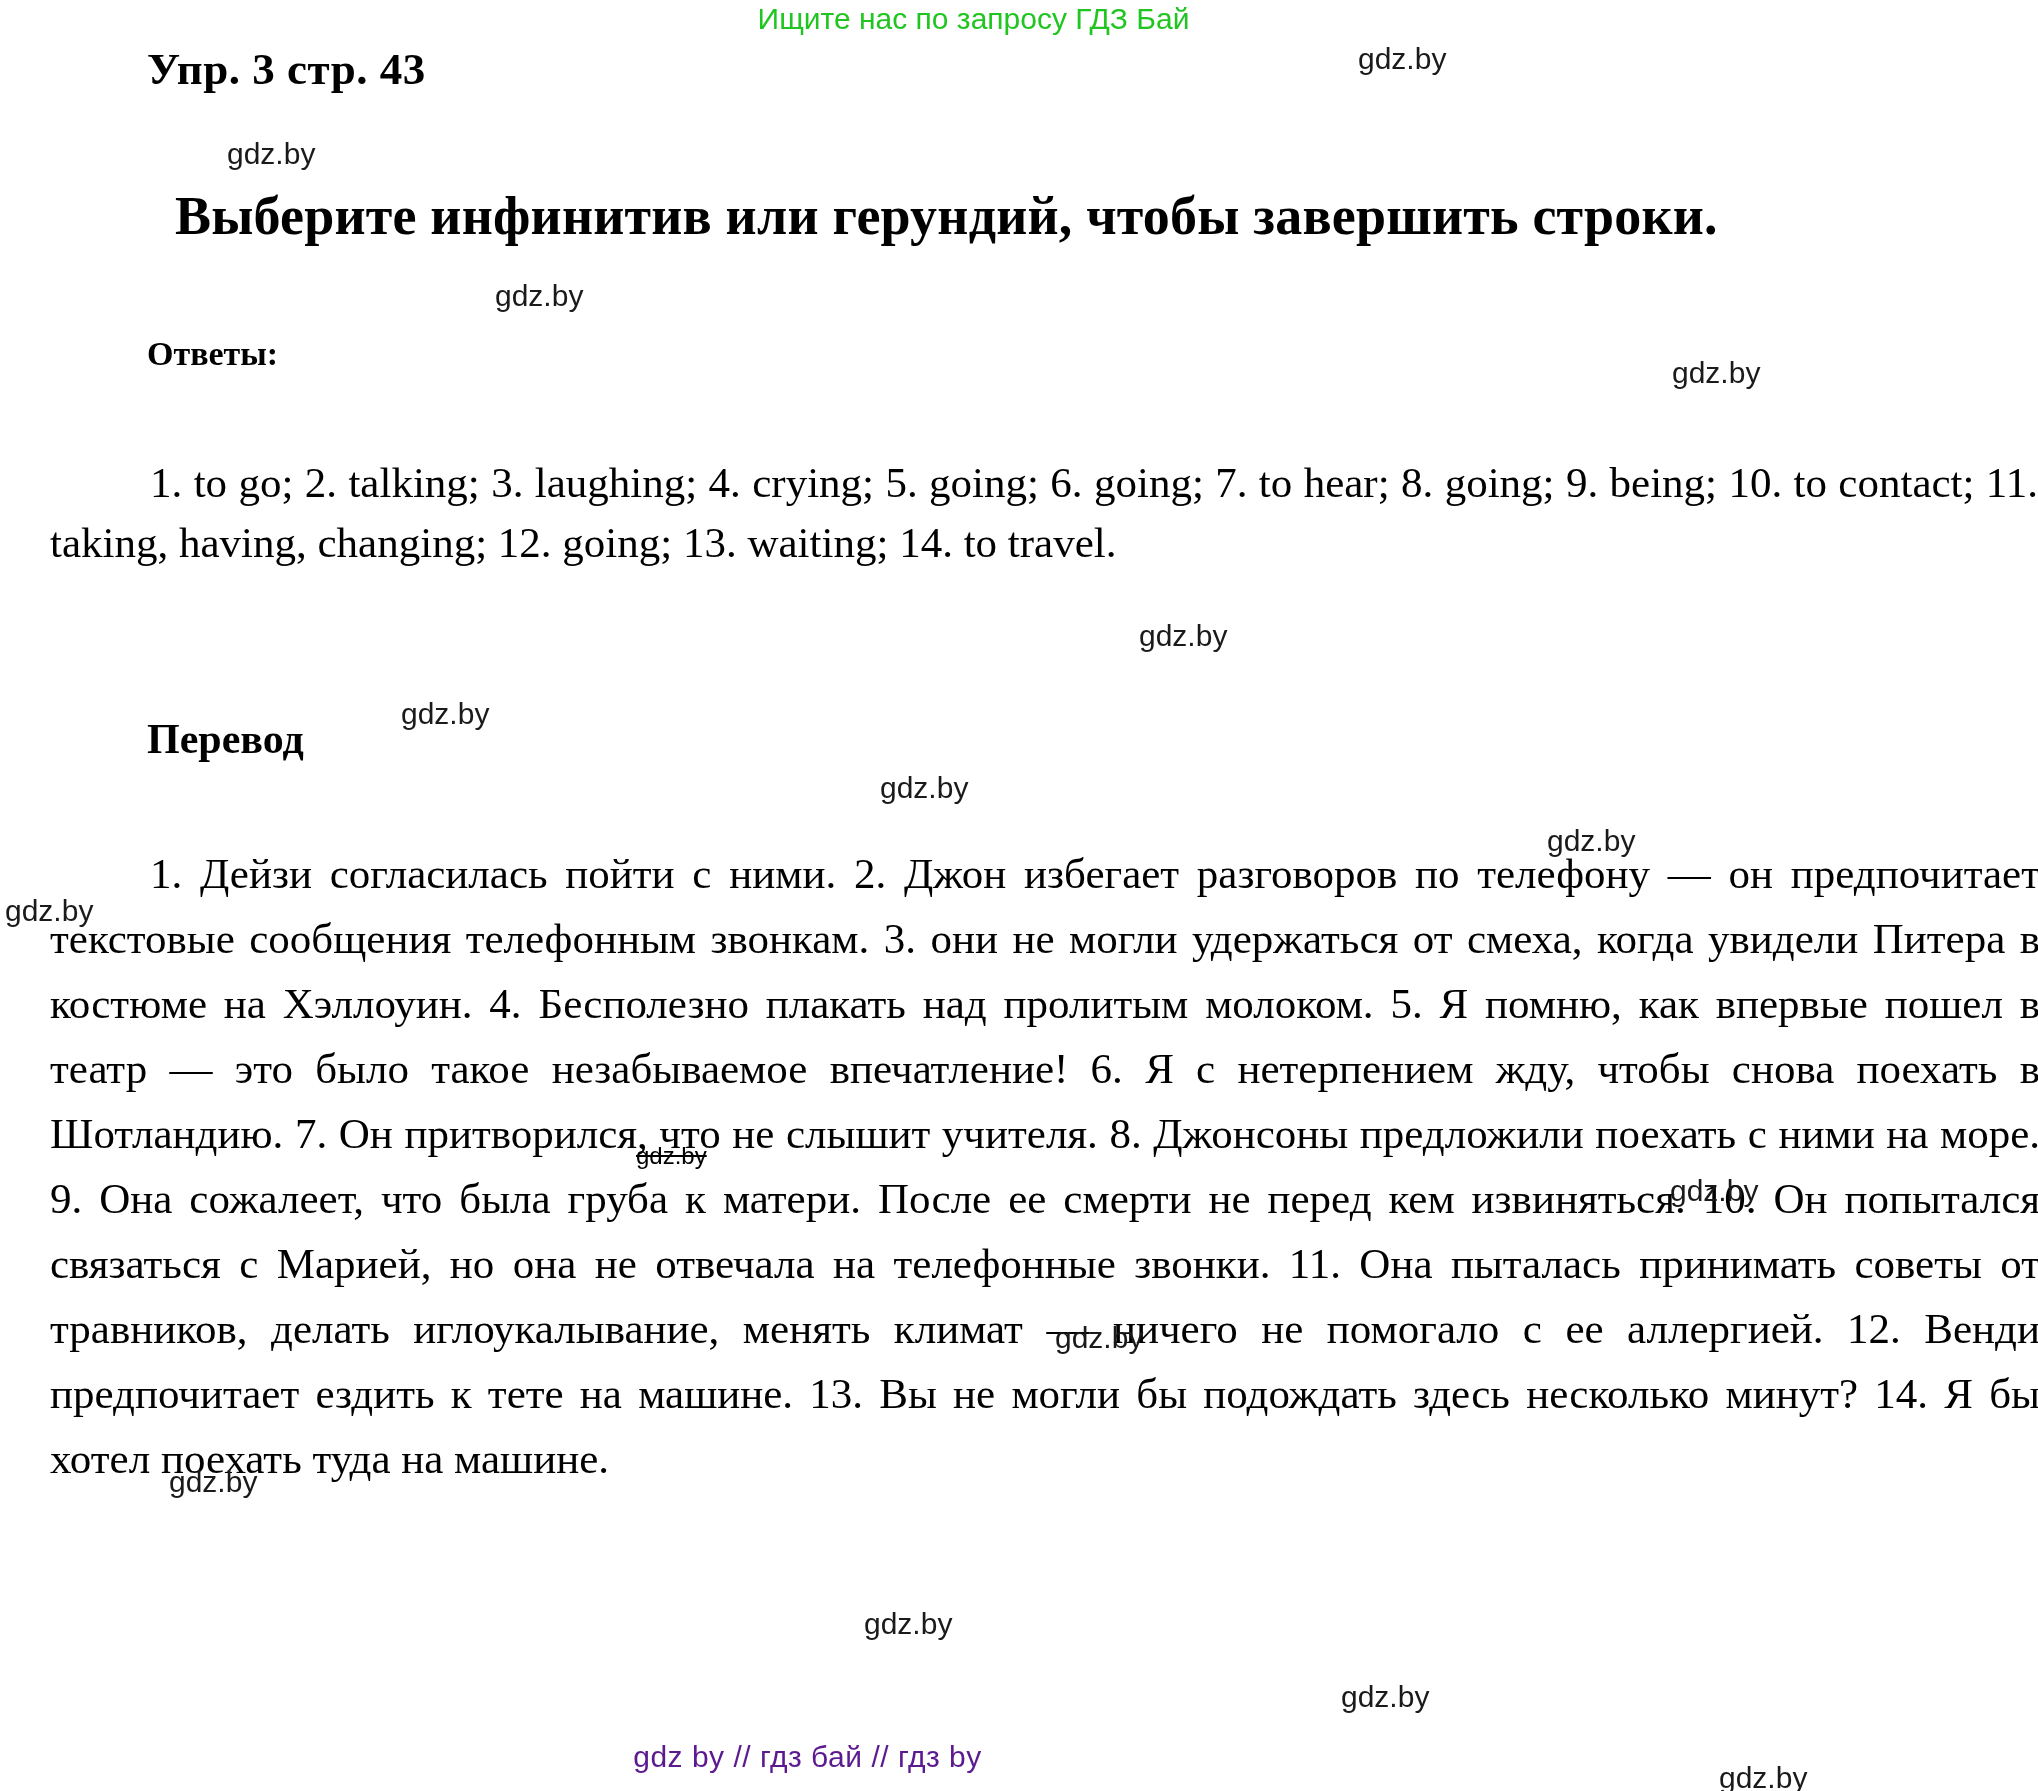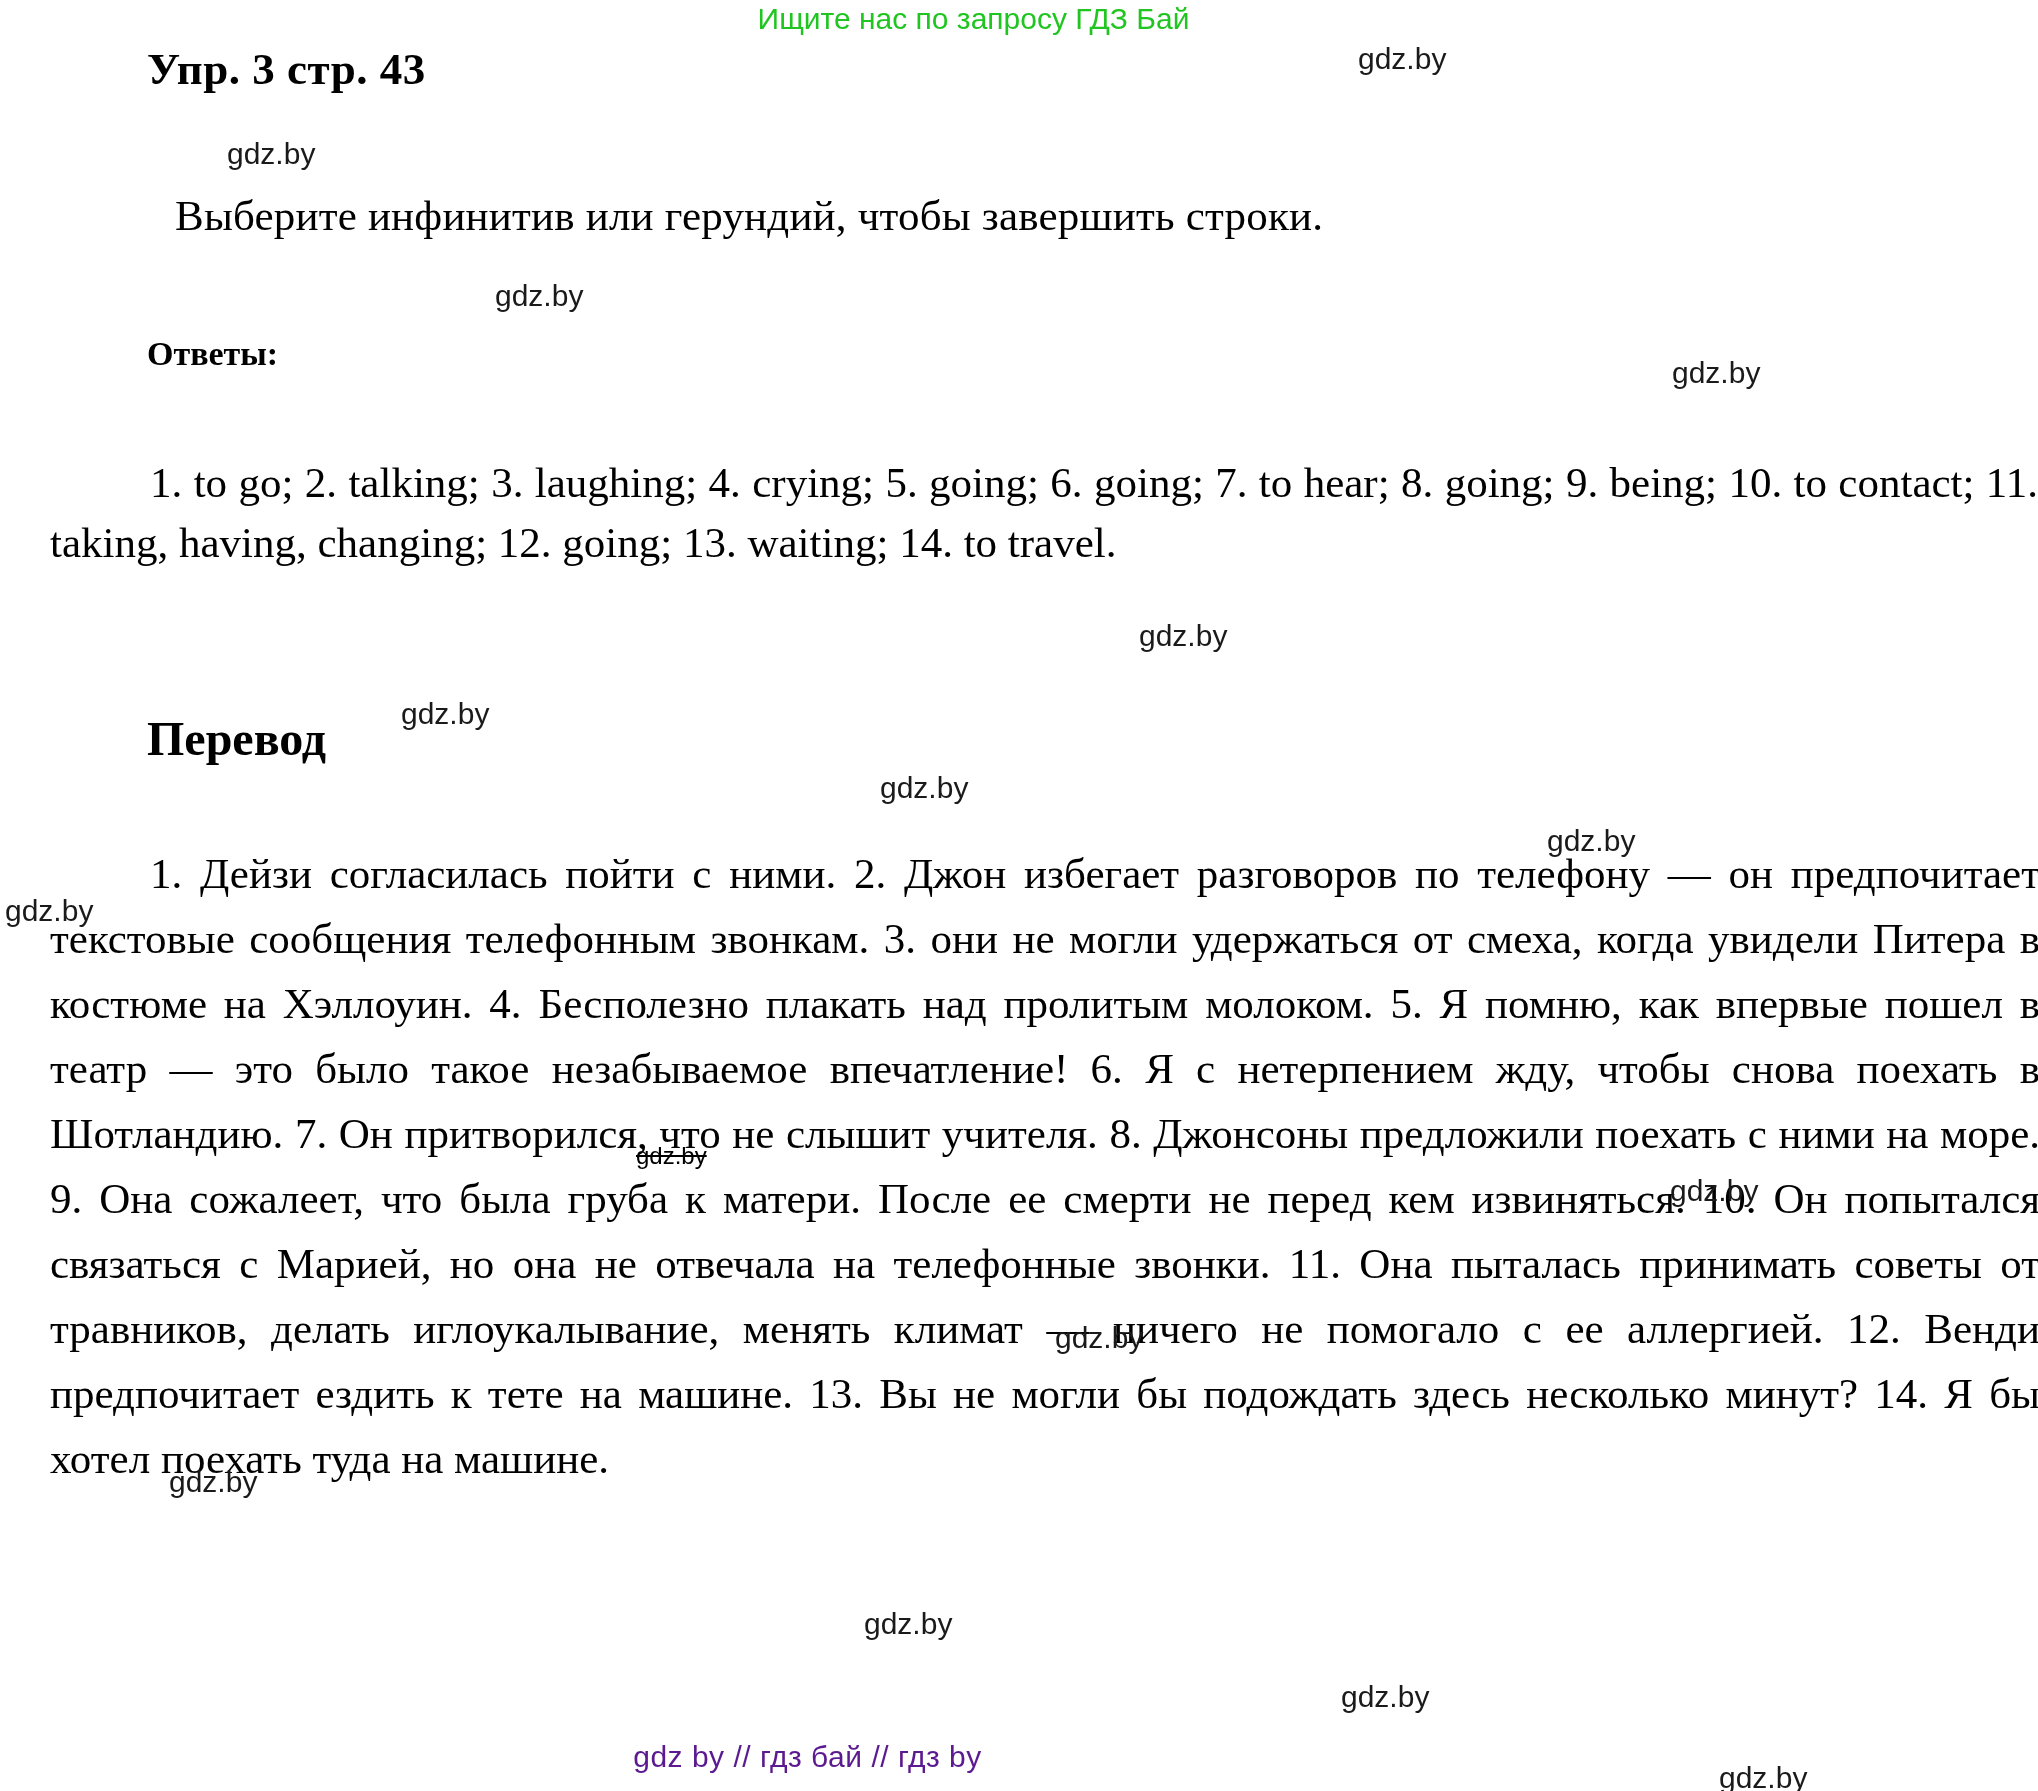--- a/index.html
+++ b/index.html
@@ -58,22 +58,22 @@
     font-size: 45px;
     line-height: 54px;
     letter-spacing: 0.5px;
     white-space: nowrap;
   }
 
   .task-line {
     position: absolute;
     left: 147px;
     top: 189px;
-    font-weight: normal;
-    font-size: 43px;
+    font-weight: bold;
+    font-size: 54px;
     line-height: 54px;
     white-space: nowrap;
     letter-spacing: 0.2px;
   }
 
   .answers-heading {
     position: absolute;
     left: 119px;
     top: 328px;
     font-weight: bold;
@@ -93,21 +93,21 @@
     text-indent: 100px;
     text-align-last: left;
     hyphens: none;
   }
 
   .translation-heading {
     position: absolute;
     left: 119px;
     top: 713px;
     font-weight: bold;
-    font-size: 48px;
+    font-size: 42px;
     line-height: 52px;
     white-space: nowrap;
   }
 
   .translation-body {
     position: absolute;
     left: 22px;
     top: 841px;
     width: 1990px;
     font-size: 43px;

